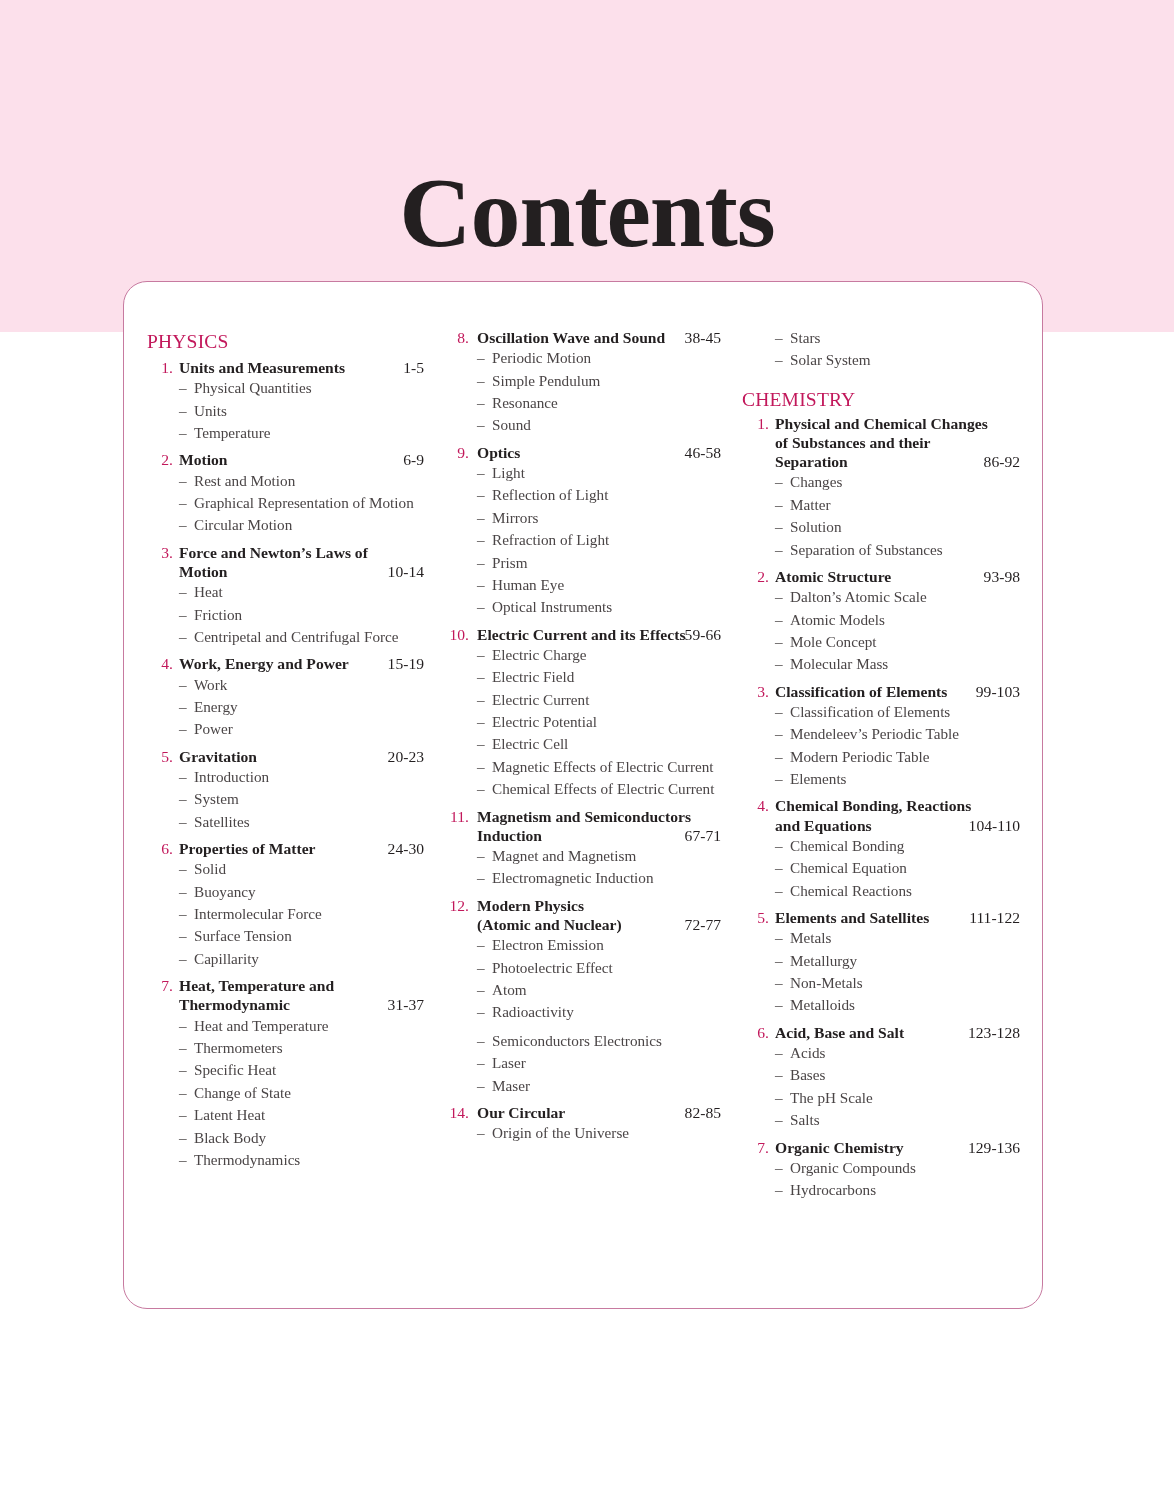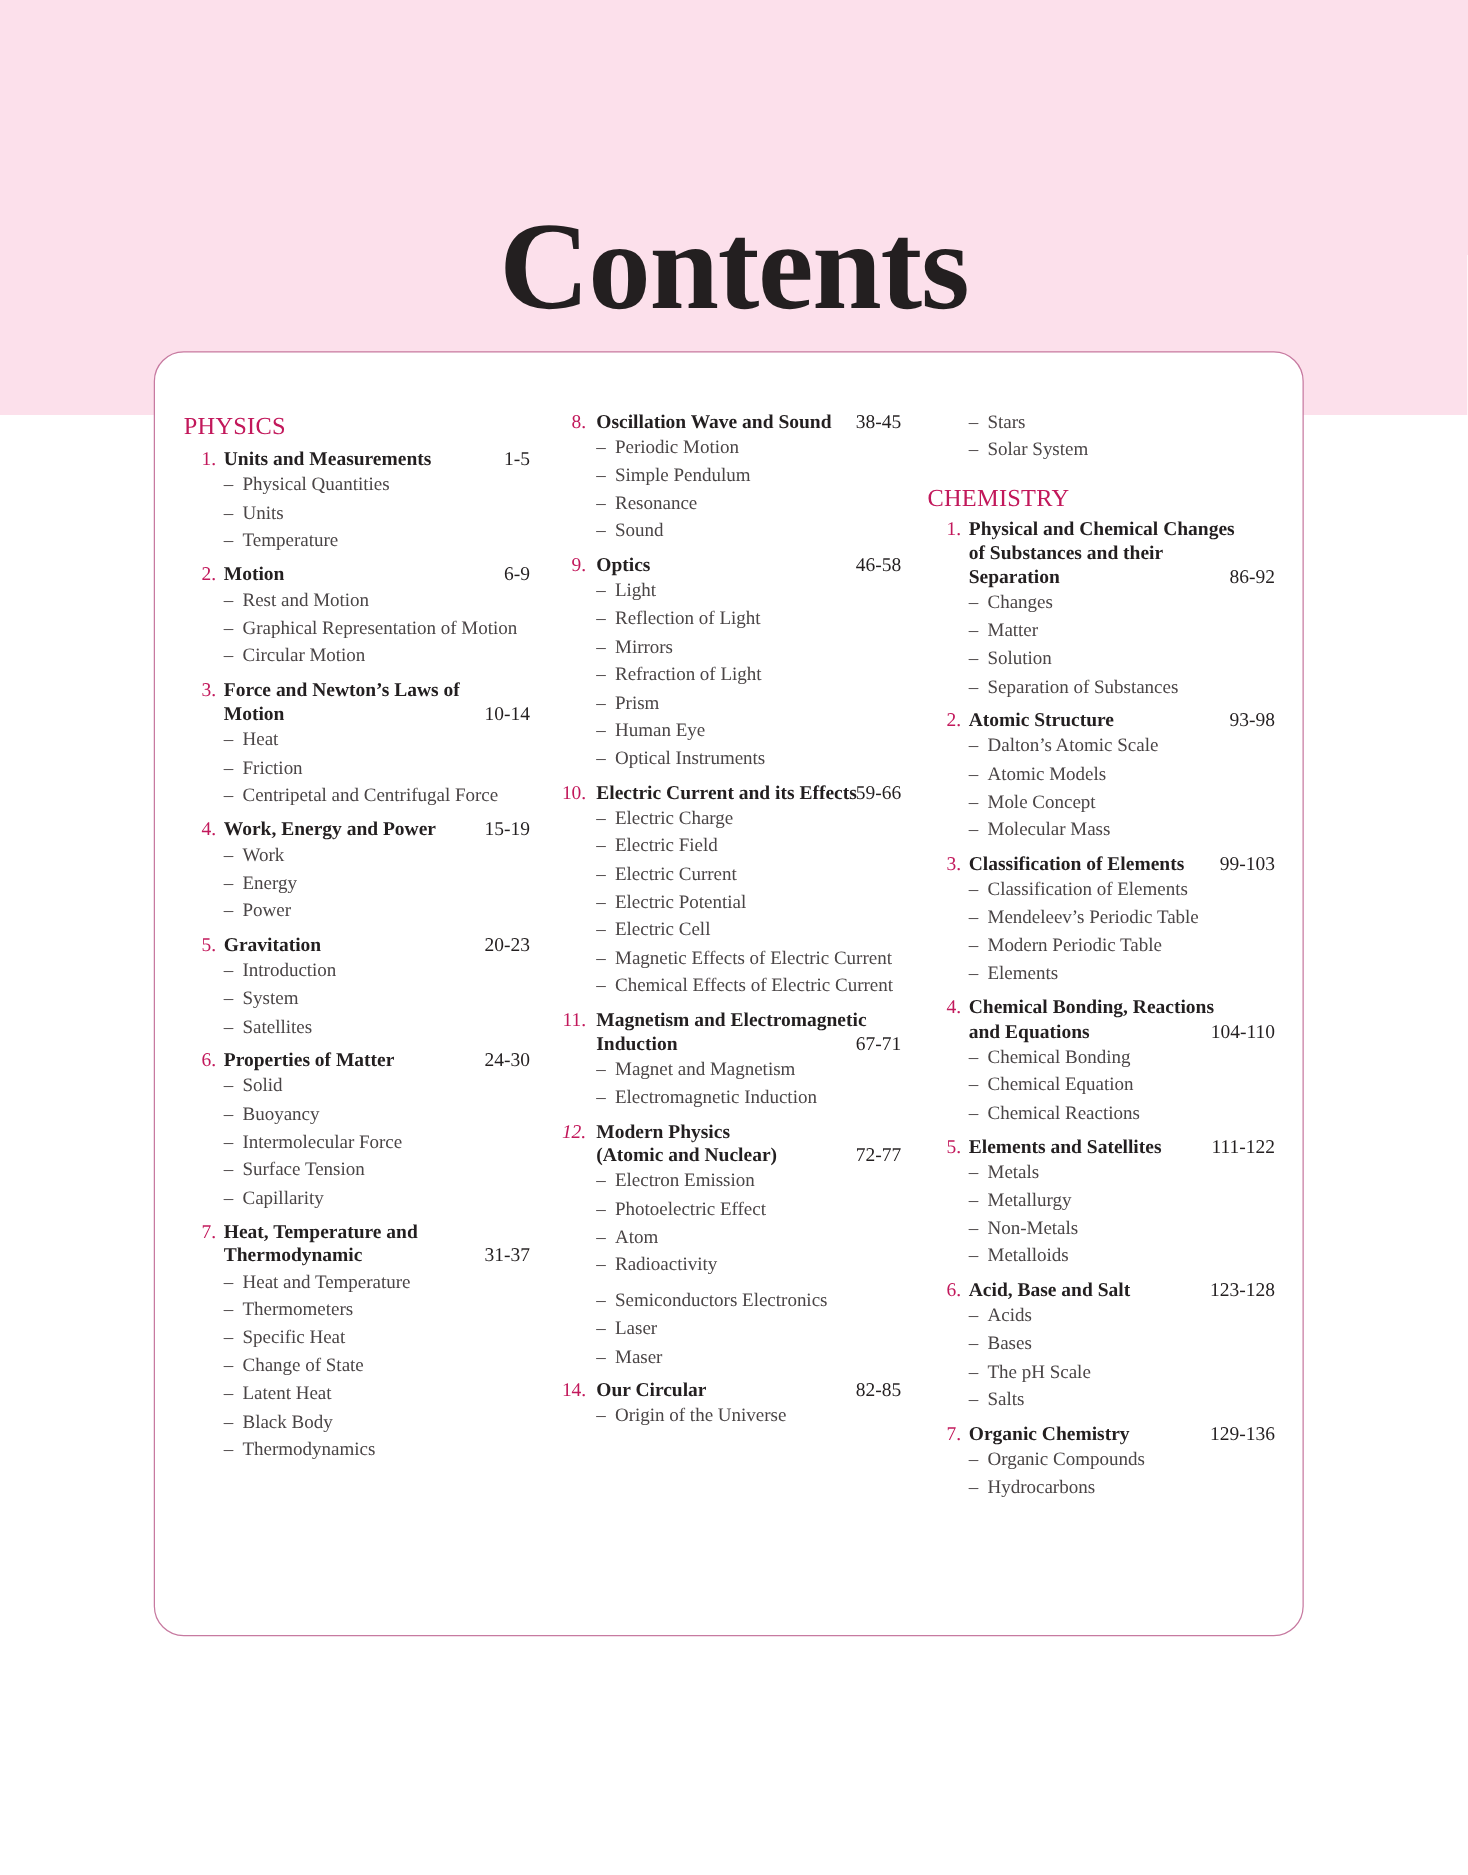--- a/index.html
+++ b/index.html
@@ -291,36 +291,36 @@
         <span class="ttext">Magnetic Effects of Electric Current</span>
       </div>
       <div class="topic" style="height: 22.4px;">
         <span class="dash">–</span>
         <span class="ttext">Chemical Effects of Electric Current</span>
       </div>
     </div>
     <div class="chapter">
       <div class="ch-head">
         <span class="ch-num" style="left: -32px; width: 24px;">11.</span>
-        <span class="ch-title">Magnetism and Electromagnetic</span>
+        <span class="ch-title">Magnetism and Semiconductors</span>
         <span class="ch-title">Induction</span>
         <span class="ch-pages">67-71</span>
       </div>
       <div class="topic" style="height: 22.4px;">
         <span class="dash">–</span>
         <span class="ttext">Magnet and Magnetism</span>
       </div>
       <div class="topic" style="height: 22.4px;">
         <span class="dash">–</span>
         <span class="ttext">Electromagnetic Induction</span>
       </div>
     </div>
     <div class="chapter">
       <div class="ch-head">
-        <span class="ch-num" style="left: -32px; width: 24px; font-style: italic;">12.</span>
+        <span class="ch-num" style="left: -32px; width: 24px;">12.</span>
         <span class="ch-title">Modern Physics</span>
         <span class="ch-title">(Atomic and Nuclear)</span>
         <span class="ch-pages">72-77</span>
       </div>
       <div class="topic" style="height: 22.4px;">
         <span class="dash">–</span>
         <span class="ttext">Electron Emission</span>
       </div>
       <div class="topic" style="height: 22.4px;">
         <span class="dash">–</span>

